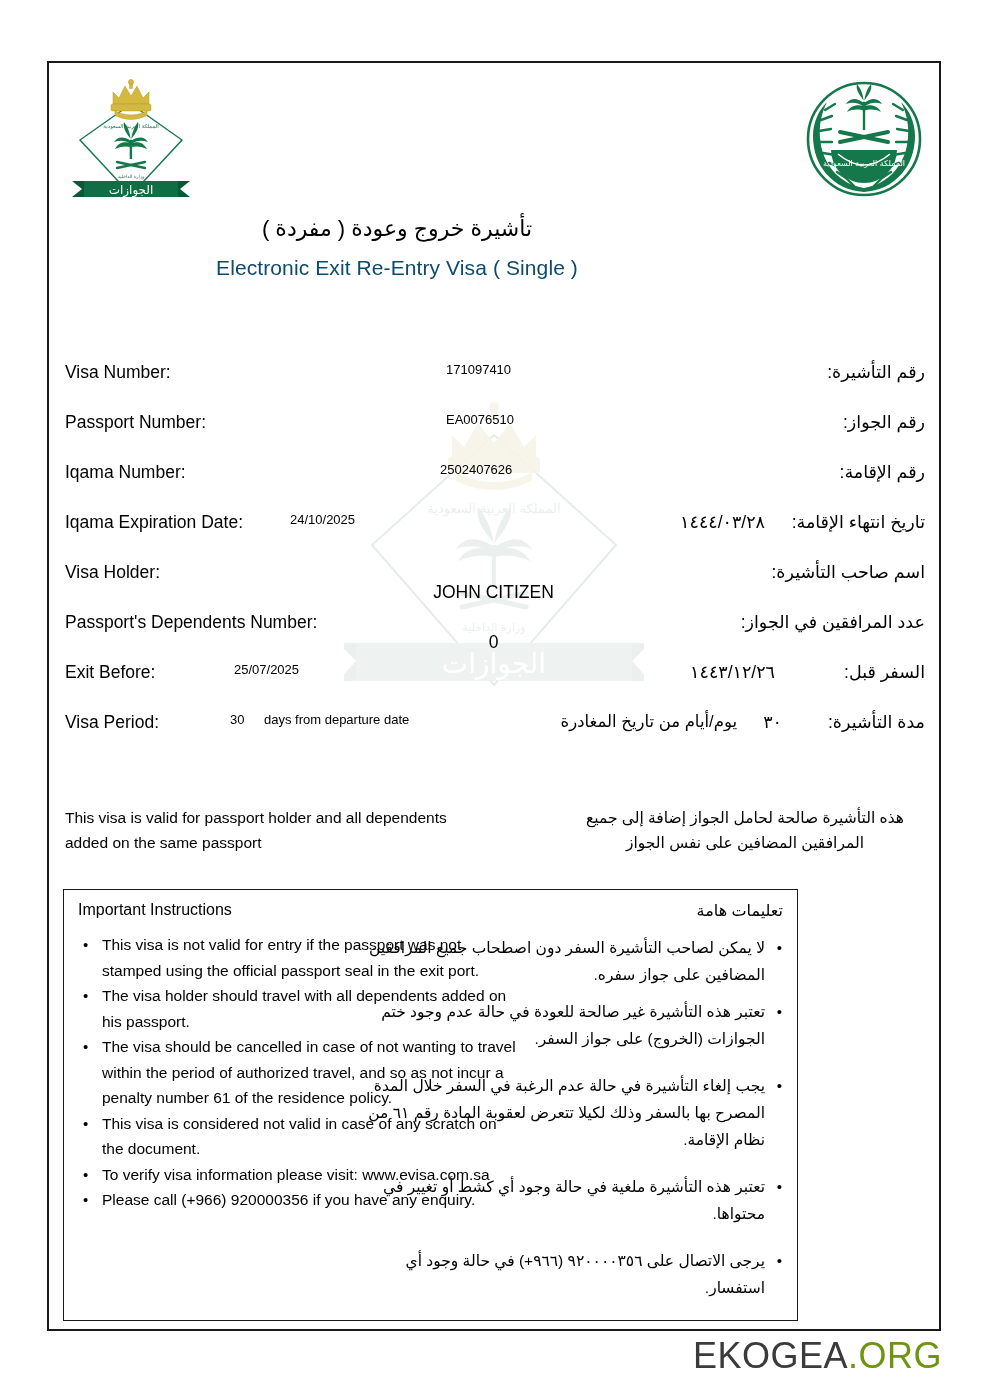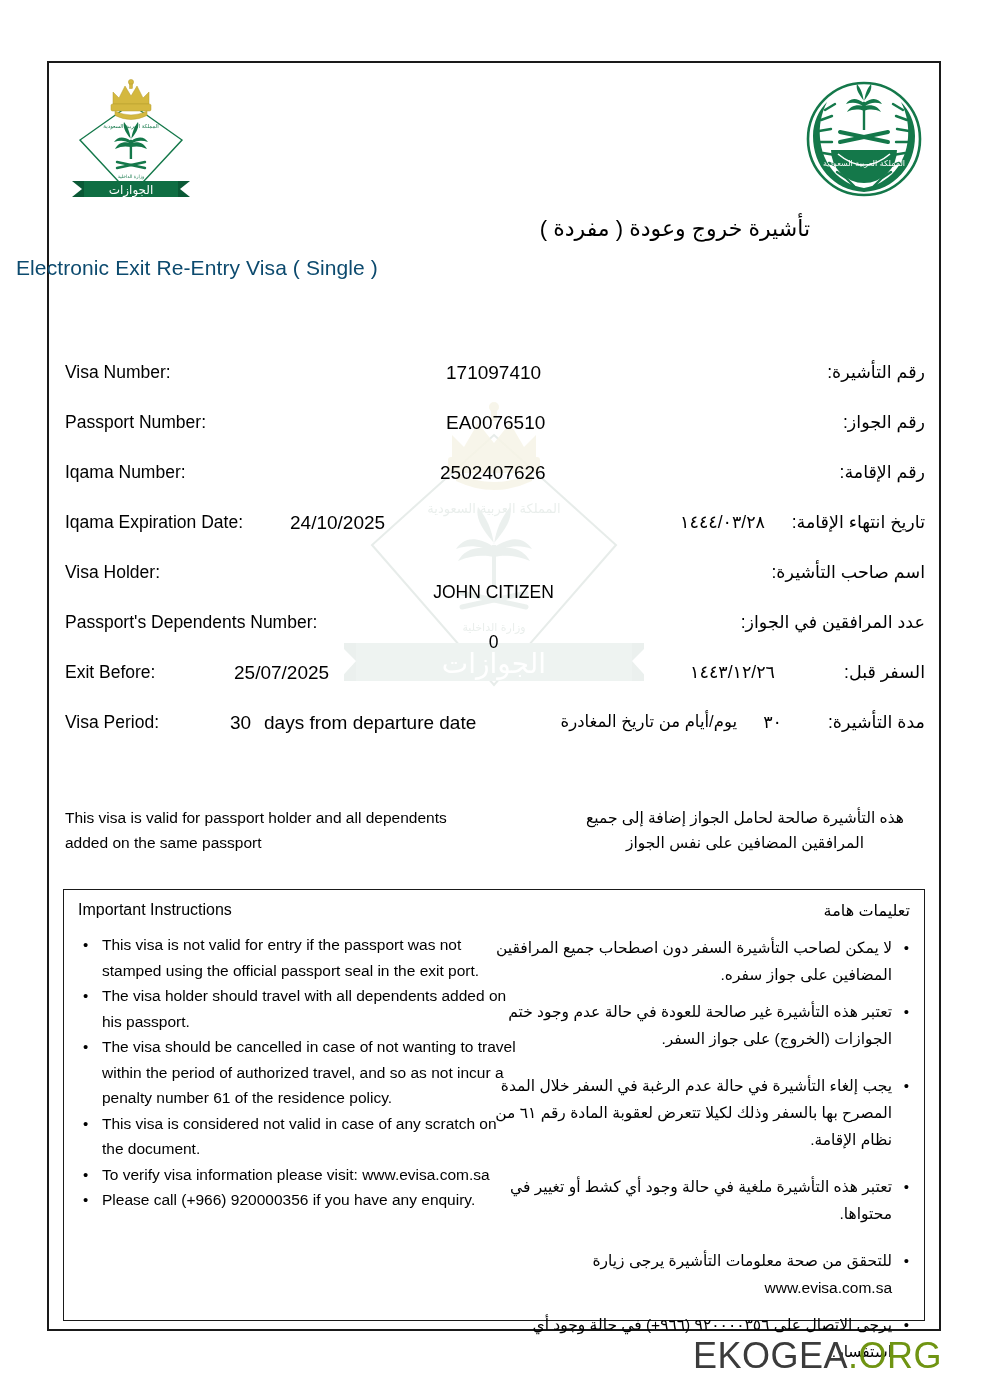--- a/index.html
+++ b/index.html
@@ -63,23 +63,24 @@
     top: 80px;
     width: 118px;
     height: 118px;
     z-index: 3;
   }
   .logo-right svg { width: 100%; height: 100%; display: block; }
 
   
   #title-block {
     position: absolute;
-    left: 16px;
+    left: 0;
     top: 212px;
     width: 794px;
+    text-align: center;
     z-index: 3;
   }
   #title-ar {
     font-size: 22px;
     line-height: 34px;
     direction: rtl;
     color: #000;
   }
   #title-en {
     font-size: 21px;
@@ -104,21 +105,21 @@
   .f-en-label {
     position: absolute;
     left: 65px;
     top: 0;
     font-size: 17.5px;
     white-space: nowrap;
   }
   .f-en-value {
     position: absolute;
     top: 0;
-    font-size: 19px;
+    font-size: 13px;
     white-space: nowrap;
     text-align: right;
   }
   .f-mid-value {
     position: absolute;
     top: 0;
     font-size: 17.5px;
     text-align: center;
     white-space: nowrap;
     margin-top: 20px;
@@ -185,21 +186,21 @@
     line-height: 25px;
     direction: rtl;
     text-align: center;
   }
 
   
   #instructions {
     position: absolute;
     left: 63px;
     top: 889px;
-    width: 862px;
+    width: 735px;
     height: 432px;
     border: 1.5px solid #1a1a1a;
     box-sizing: border-box;
     z-index: 3;
     background: transparent;
   }
   #inst-head-en {
     position: absolute;
     left: 14px;
     top: 11px;
@@ -488,21 +489,20 @@
       <li>This visa is considered not valid in case of any scratch on the document.</li>
       <li>To verify visa information please visit: www.evisa.com.sa</li>
       <li>Please call (+966) 920000356 if you have any enquiry.</li>
     </ul>
 
     <ul id="inst-list-ar">
       <li>لا يمكن لصاحب التأشيرة السفر دون اصطحاب جميع المرافقين المضافين على جواز سفره.</li>
       <li class="ar-gap">تعتبر هذه التأشيرة غير صالحة للعودة في حالة عدم وجود ختم الجوازات (الخروج) على جواز السفر.</li>
       <li class="ar-gap">يجب إلغاء التأشيرة في حالة عدم الرغبة في السفر خلال المدة المصرح بها بالسفر وذلك لكيلا تتعرض لعقوبة المادة رقم ٦١ من نظام الإقامة.</li>
       <li class="ar-gap">تعتبر هذه التأشيرة ملغية في حالة وجود أي كشط أو تغيير في محتواها.</li>
-      <li>للتحقق من صحة معلومات التأشيرة يرجى زيارة www.evisa.com.sa</li>
       <li>يرجى الاتصال على ٩٢٠٠٠٠٣٥٦ (٩٦٦+) في حالة وجود أي استفسار.</li>
     </ul>
   </div>
 
   <div id="ekogea">
     <span class="eko">EKOGEA</span><span class="org">.ORG</span>
   </div>
 
 </div>
 

